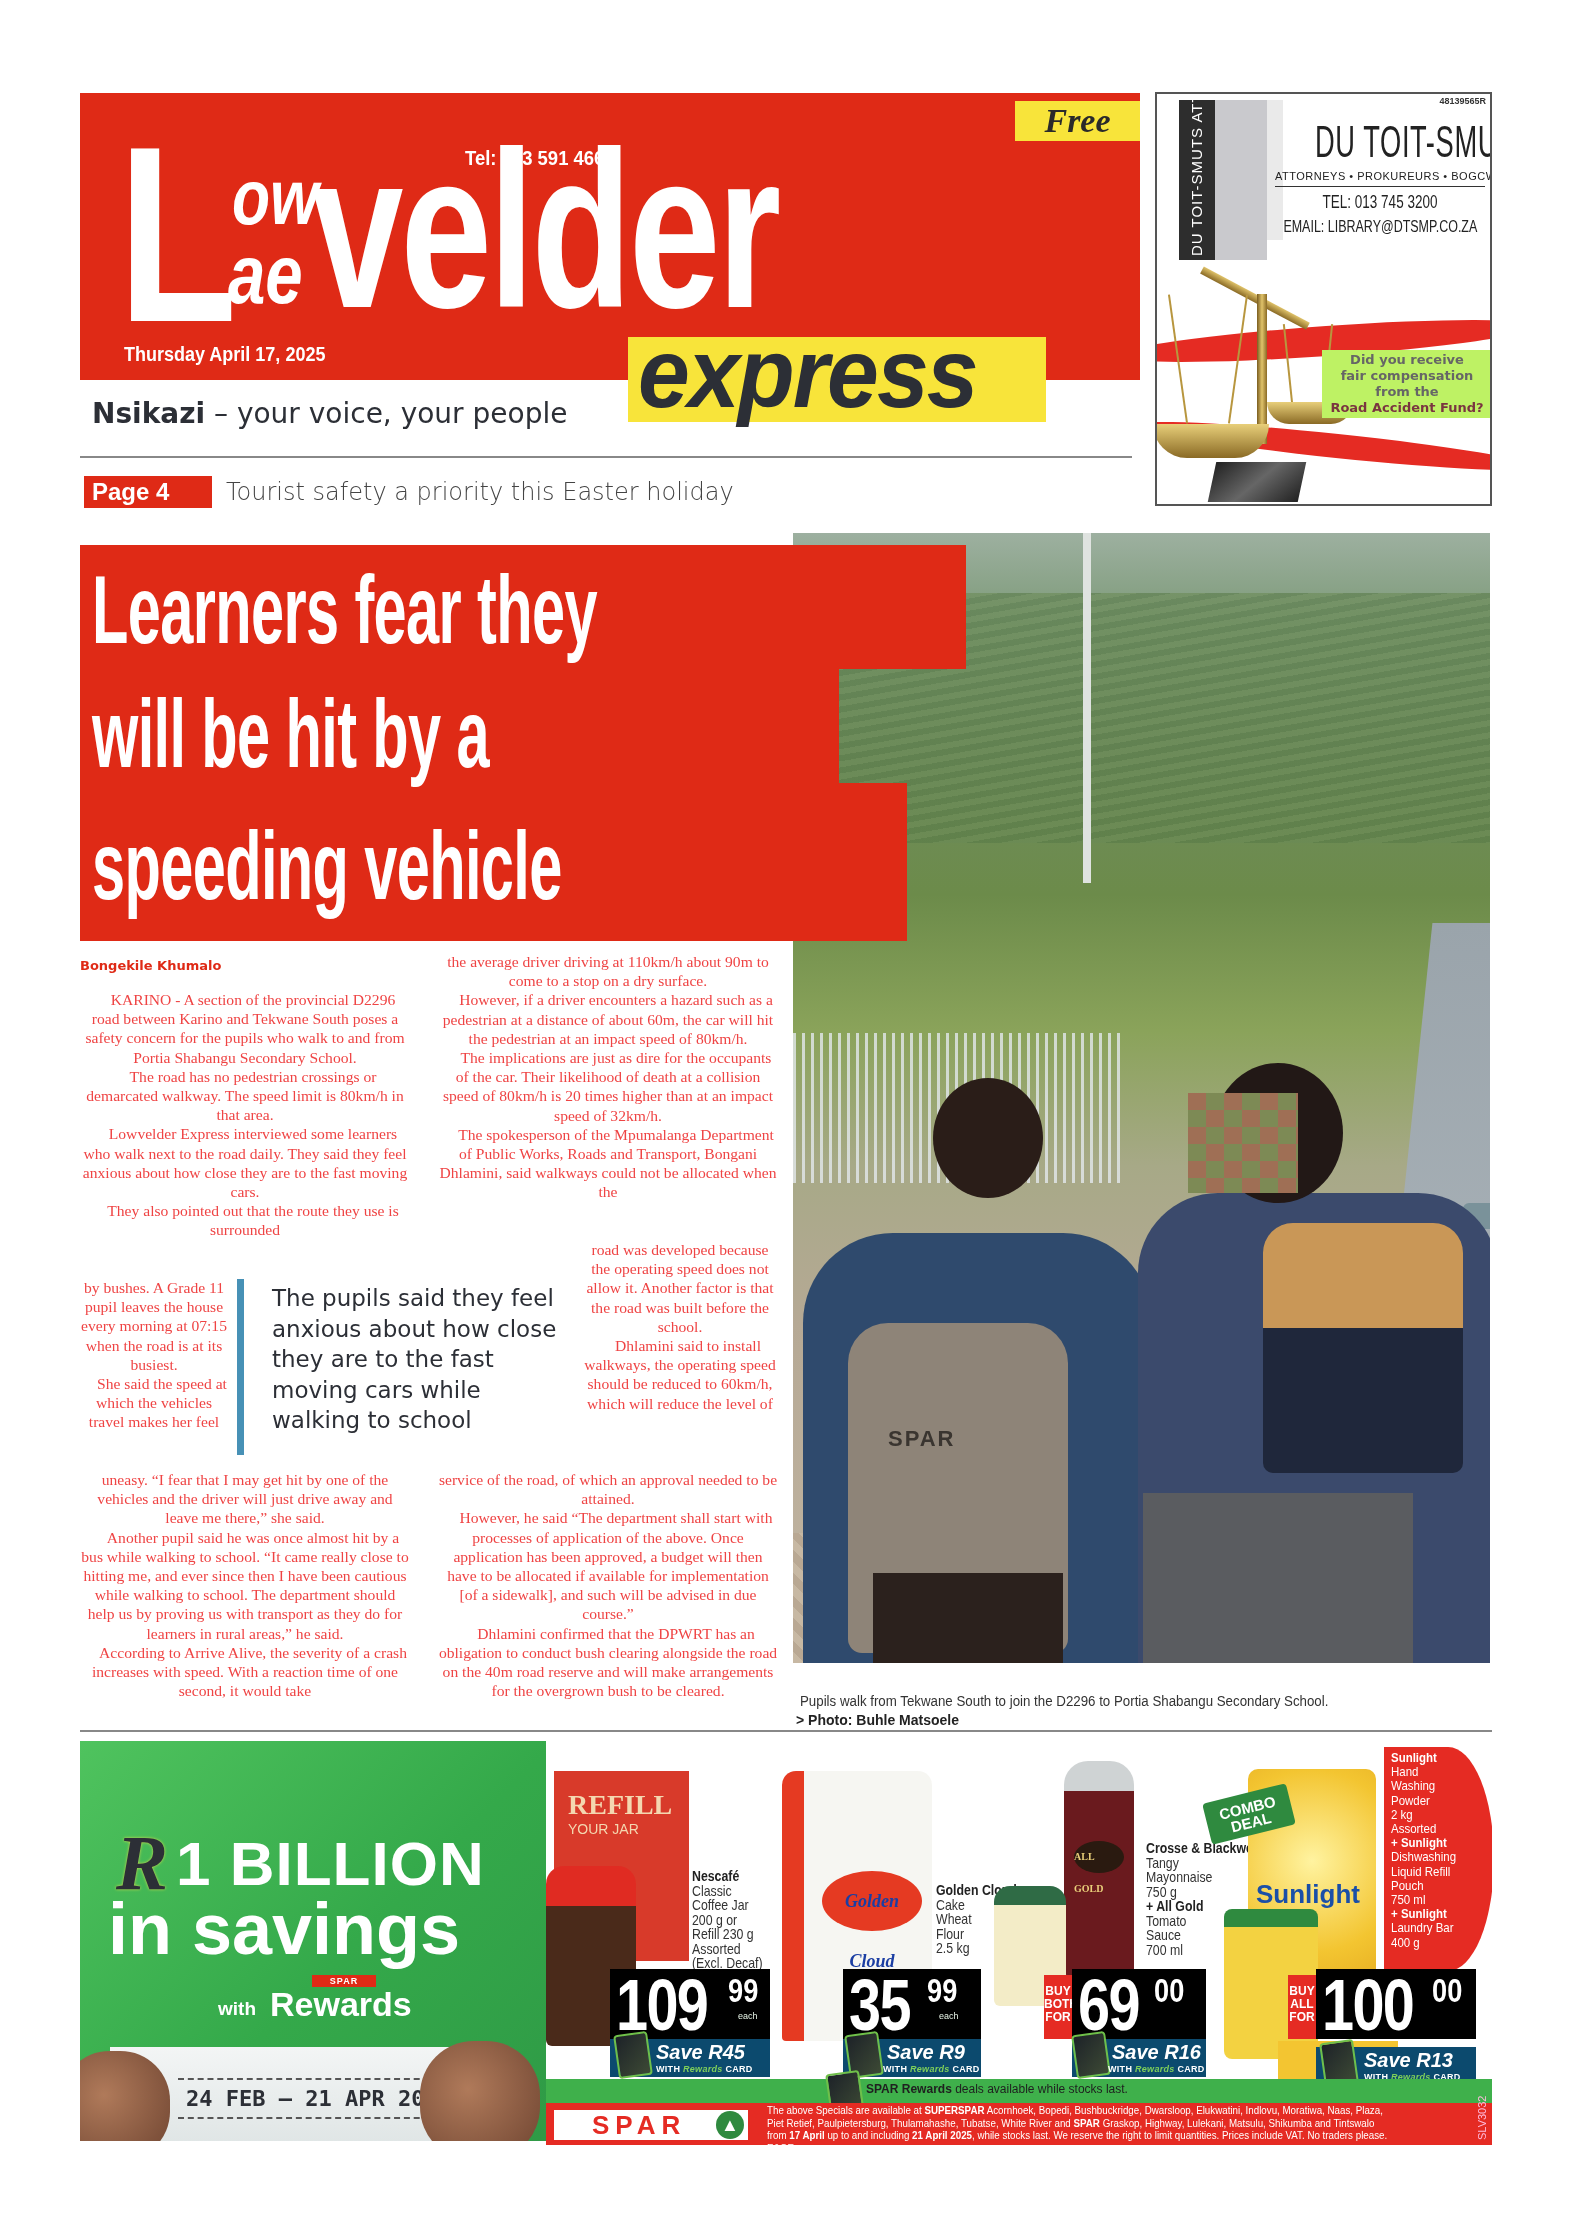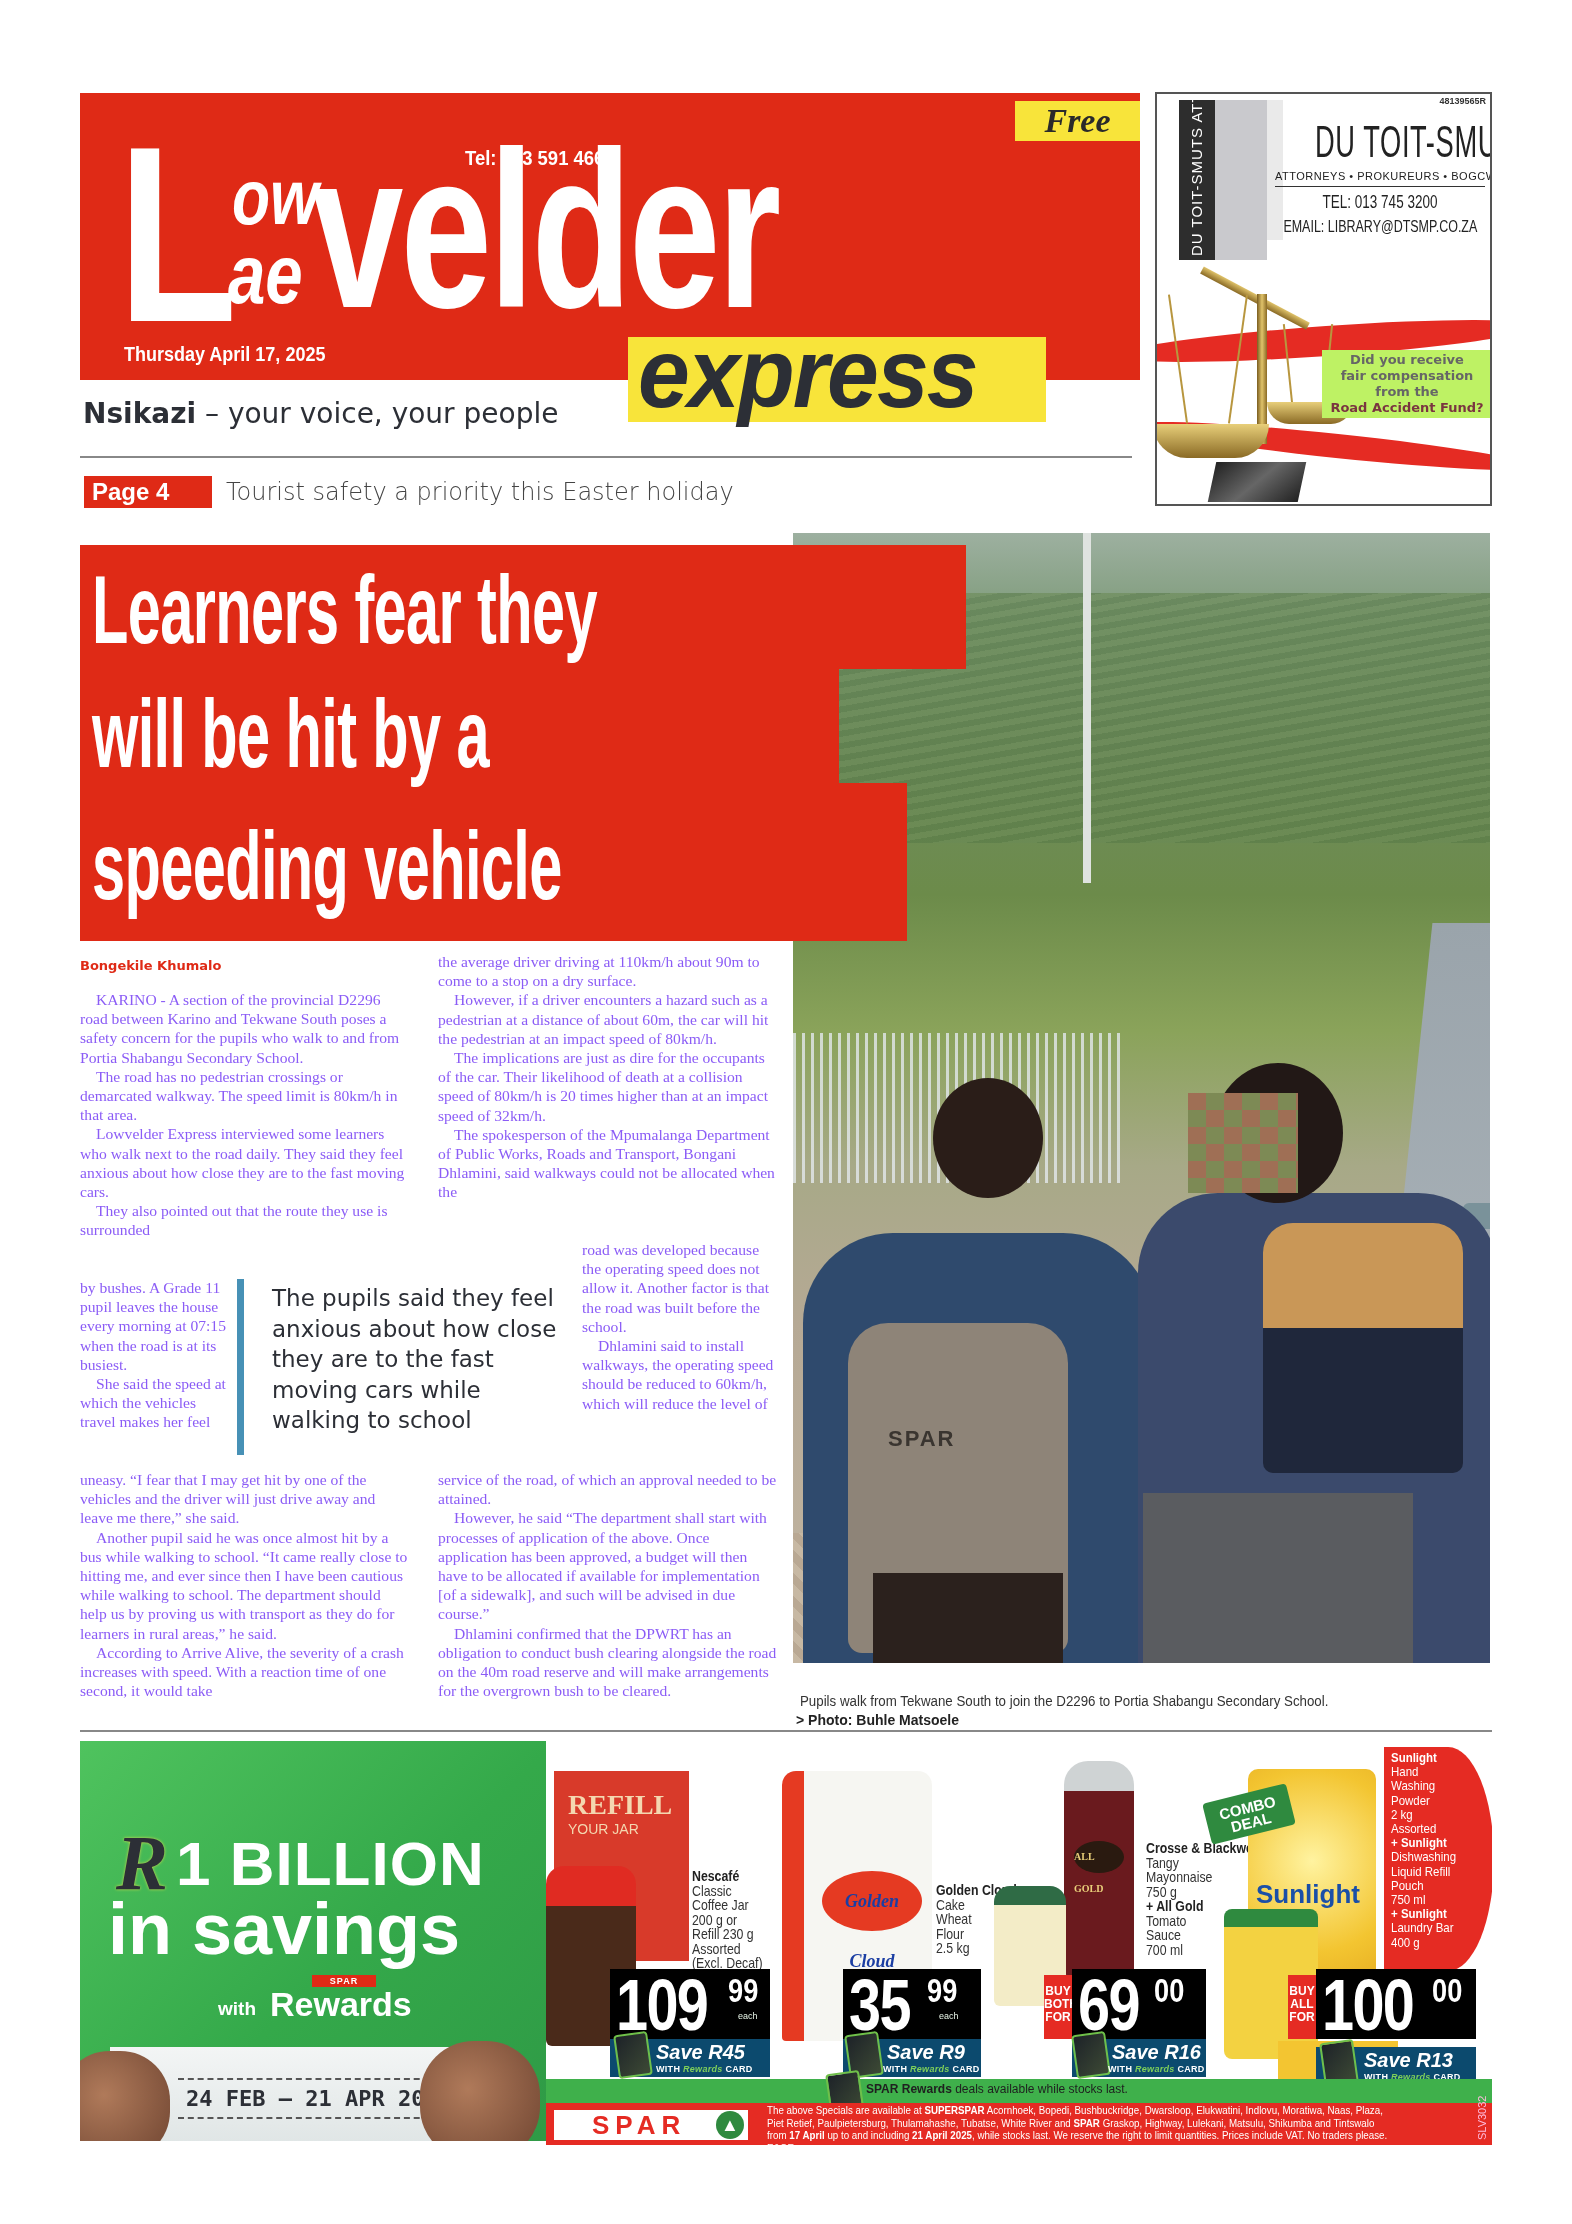--- a/index.html
+++ b/index.html
@@ -11,21 +11,21 @@
   .mast-red { left: 80px; top: 93px; width: 1060px; height: 287px; background: #df2a16; }
   .logo-L { left: 118px; top: 110px; font-family: "Liberation Sans", sans-serif; font-weight: 900; font-size: 250px; line-height: 250px; color: #fff; transform: scaleX(0.78); transform-origin: left top; letter-spacing: -6px; }
   .logo-ow { left: 232px; top: 158px; font-family: "Liberation Sans", sans-serif; font-weight: 900; font-style: italic; font-size: 78px; line-height: 78px; color: #fff; transform: scaleX(0.8); transform-origin: left top; }
   .logo-ae { left: 228px; top: 232px; font-family: "Liberation Sans", sans-serif; font-weight: 900; font-style: italic; font-size: 84px; line-height: 84px; color: #fff; transform: scaleX(0.8); transform-origin: left top; }
   .logo-velder { left: 312px; top: 120px; font-family: "Liberation Sans", sans-serif; font-weight: 900; font-size: 222px; line-height: 220px; color: #fff; transform: scaleX(0.74); transform-origin: left top; letter-spacing: -4px; }
   .mast-tel { left: 465px; top: 146px; font-family: "Liberation Sans", sans-serif; font-weight: 700; font-size: 21px; color: #fff; transform: scaleX(0.88); transform-origin: left top; }
   .mast-date { left: 124px; top: 343px; font-family: "Liberation Sans", sans-serif; font-weight: 700; font-size: 20px; color: #fff; transform: scaleX(0.9); transform-origin: left top; }
   .free-badge { left: 1015px; top: 101px; width: 125px; height: 40px; background: #f8e43a; color: #2a2a2a; font-family: "Liberation Serif", serif; font-style: italic; font-weight: 700; font-size: 34px; line-height: 40px; text-align: center; }
   .express-box { left: 628px; top: 337px; width: 418px; height: 85px; background: #f8e43a; }
   .express-text { left: 638px; top: 318px; font-family: "Liberation Sans", sans-serif; font-weight: 900; font-style: italic; font-size: 98px; line-height: 110px; color: #2c2f36; transform: scaleX(0.95); transform-origin: left top; letter-spacing: -2px; }
-  .tagline { left: 83px; top: 397px; font-family: "DejaVu Sans", sans-serif; font-size: 28px; color: #2c2f36; }
+  .tagline { left: 92px; top: 397px; font-family: "DejaVu Sans", sans-serif; font-size: 28px; color: #2c2f36; }
   .tagline b { font-weight: 700; }
   .mast-rule { left: 80px; top: 456px; width: 1052px; height: 2px; background: #888; }
   .teaser-page { left: 84px; top: 476px; width: 128px; height: 32px; background: #df2a16; color: #fff; font-family: "Liberation Sans", sans-serif; font-weight: 900; font-size: 24px; line-height: 32px; padding-left: 8px; transform-origin: left top; }
   .teaser-text { left: 226px; top: 476px; font-family: "DejaVu Sans", sans-serif; font-weight: 300; font-size: 24px; line-height: 32px; color: #444; }
 
   
   .ad1 { left: 1155px; top: 92px; width: 337px; height: 414px; border: 2px solid #555; background: #fff; overflow: hidden; }
   .ad1-ref { right: 4px; top: 2px; font-family: "Liberation Sans", sans-serif; font-weight: 700; font-size: 9px; color: #333; }
   .ad1-vstripe { left: 22px; top: 6px; width: 36px; height: 160px; background: #2d2d2d; }
   .ad1-vstripe2 { left: 58px; top: 6px; width: 52px; height: 160px; background: #c9c9cd; }
@@ -68,21 +68,21 @@
   .photo .boy-pixel { left: 395px; top: 560px; width: 110px; height: 100px; background: repeating-conic-gradient(#7d8a55 0 25%,#9f6f55 0 50%) 0 0/36px 34px; }
   .photo .boy-bag { left: 470px; top: 690px; width: 200px; height: 250px; background: linear-gradient(180deg,#c99757 0 42%,#1f273b 42% 100%); border-radius: 30px 30px 10px 10px; }
   .photo .boy-trousers { left: 350px; top: 960px; width: 270px; height: 180px; background: #5a5c60; }
   .photo .car { left: 670px; top: 670px; width: 40px; height: 26px; background: #7a929a; border-radius: 6px; }
 
   .caption { left: 800px; top: 1693px; font-family: "Liberation Sans", sans-serif; font-size: 14px; color: #333; transform: scaleX(0.95); transform-origin: left top; white-space: nowrap; }
   .caption-credit { left: 796px; top: 1712px; font-family: "Liberation Sans", sans-serif; font-weight: 700; font-size: 14px; color: #222; }
 
   
   .byline { left: 80px; top: 958px; font-family: "DejaVu Sans", sans-serif; font-weight: 700; font-size: 13px; color: #df2a16; }
-  .col { font-family: "Liberation Serif", serif; font-size: 15.6px; line-height: 19.2px; color: #8b5cf6; }
+  .col { font-family: "Liberation Serif", serif; font-size: 15.6px; line-height: 19.2px; color: #ef4444; text-align: center; }
   .col p { text-indent: 16px; }
   .col p.noi { text-indent: 0; }
   .pull-bar { left: 237px; top: 1279px; width: 7px; height: 176px; background: #4791b6; }
   .pull-text { left: 272px; top: 1283px; width: 300px; font-family: "DejaVu Sans", sans-serif; font-size: 23px; line-height: 30.5px; color: #2c2f36; }
 
   .rule-bottom { left: 80px; top: 1730px; width: 1412px; height: 2px; background: #888; }
 
   
   .spar-left { left: 80px; top: 1741px; width: 466px; height: 400px; background: linear-gradient(135deg,#4fc35e 0%,#34a94a 55%,#2f9a46 100%); overflow: hidden; }
   .spar-R { left: 36px; top: 82px; font-family: "Liberation Serif", serif; font-style: italic; font-weight: 700; font-size: 78px; color: #2c2f36; line-height: 80px; text-shadow: 0 0 3px #d8e04a; }

